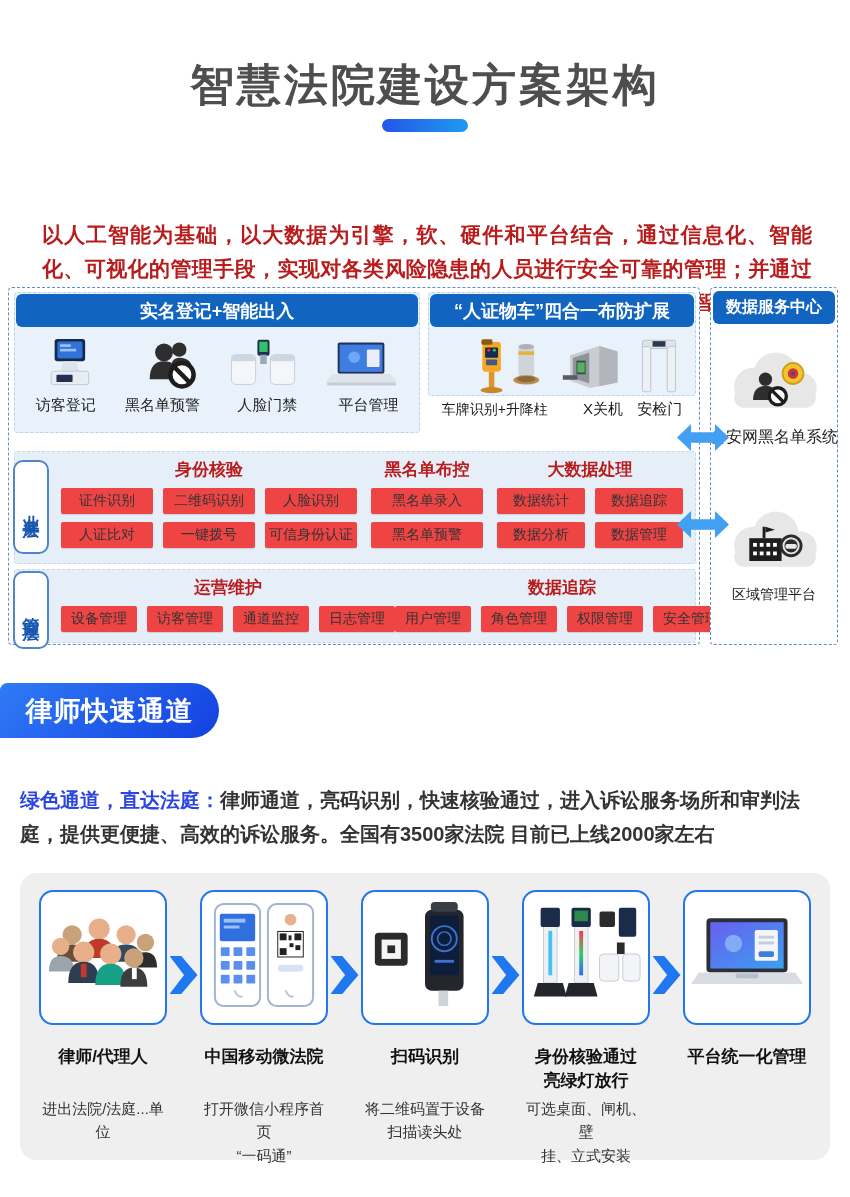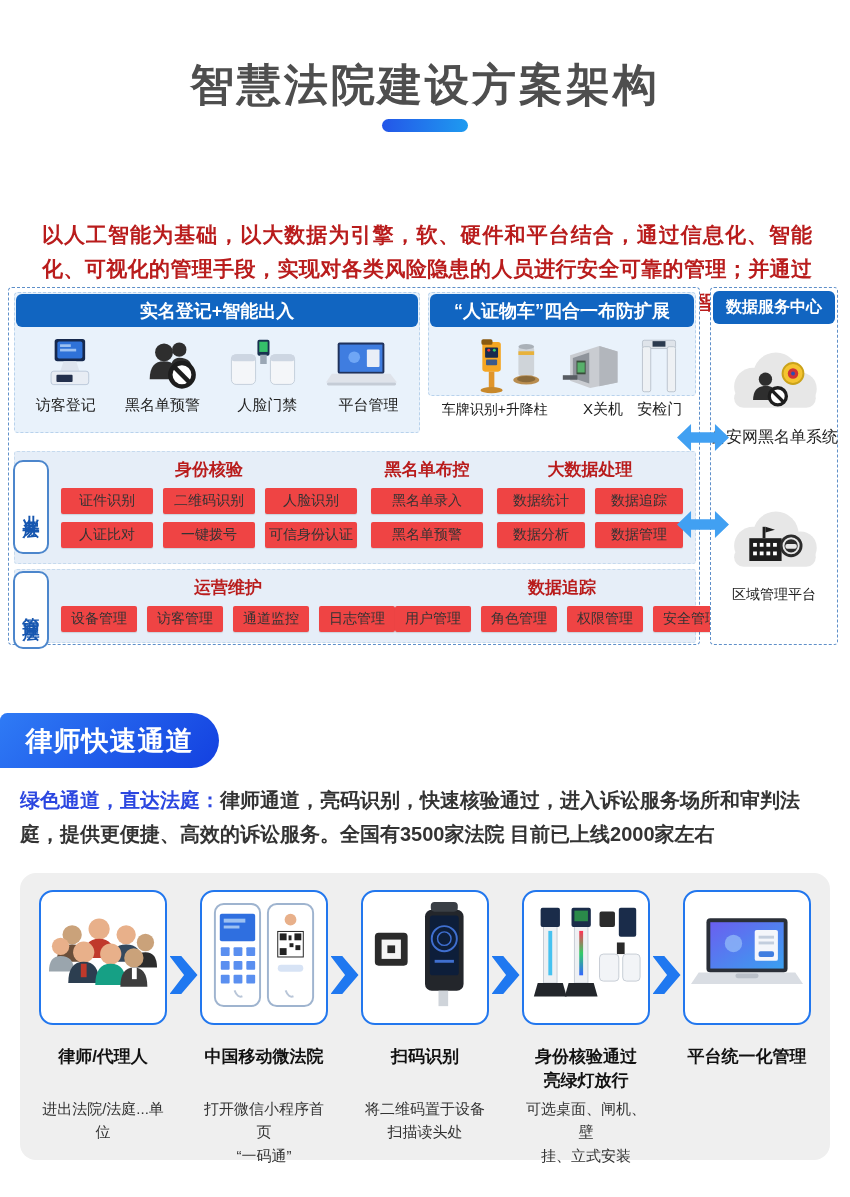--- a/index.html
+++ b/index.html
@@ -56,21 +56,21 @@
   .datacenter .subhdr { width:122px; font-size:16px; margin-top:3px; }
   .cloud-wrap { display:flex; flex-direction:column; align-items:center; }
   .cloud-cap { font-size:16px; color:#222; font-weight:500; margin-top:2px; white-space:nowrap; }
 
   .dbl-arrow { position:absolute; width:52px; height:27px; background:#41a0f2;
     clip-path:polygon(0 50%,27% 0,27% 31%,73% 31%,73% 0,100% 50%,73% 100%,73% 69%,27% 69%,27% 100%); }
   .dbl1 { top:424px; left:677px; }
   .dbl2 { top:511px; left:677px; }
 
   
-  .badge { position:absolute; top:713px; left:0; width:219px; height:55px;
+  .badge { position:absolute; top:683px; left:0; width:219px; height:55px;
     background:linear-gradient(135deg,#2f7bf5 0%,#1340e0 100%);
     border-radius:8px 30px 30px 0; color:#fff; font-size:27px; font-weight:700;
     display:flex; align-items:center; justify-content:center; letter-spacing:1px; }
   .subtitle { position:absolute; top:783px; left:20px; width:814px;
     font-size:20px; font-weight:700; color:#333; line-height:1.7; }
   .subtitle .hl { color:#2b46e0; }
 
   
   .flow-panel { position:absolute; top:873px; left:20px; width:810px; height:287px;
     background:#efefef; border-radius:16px; }

